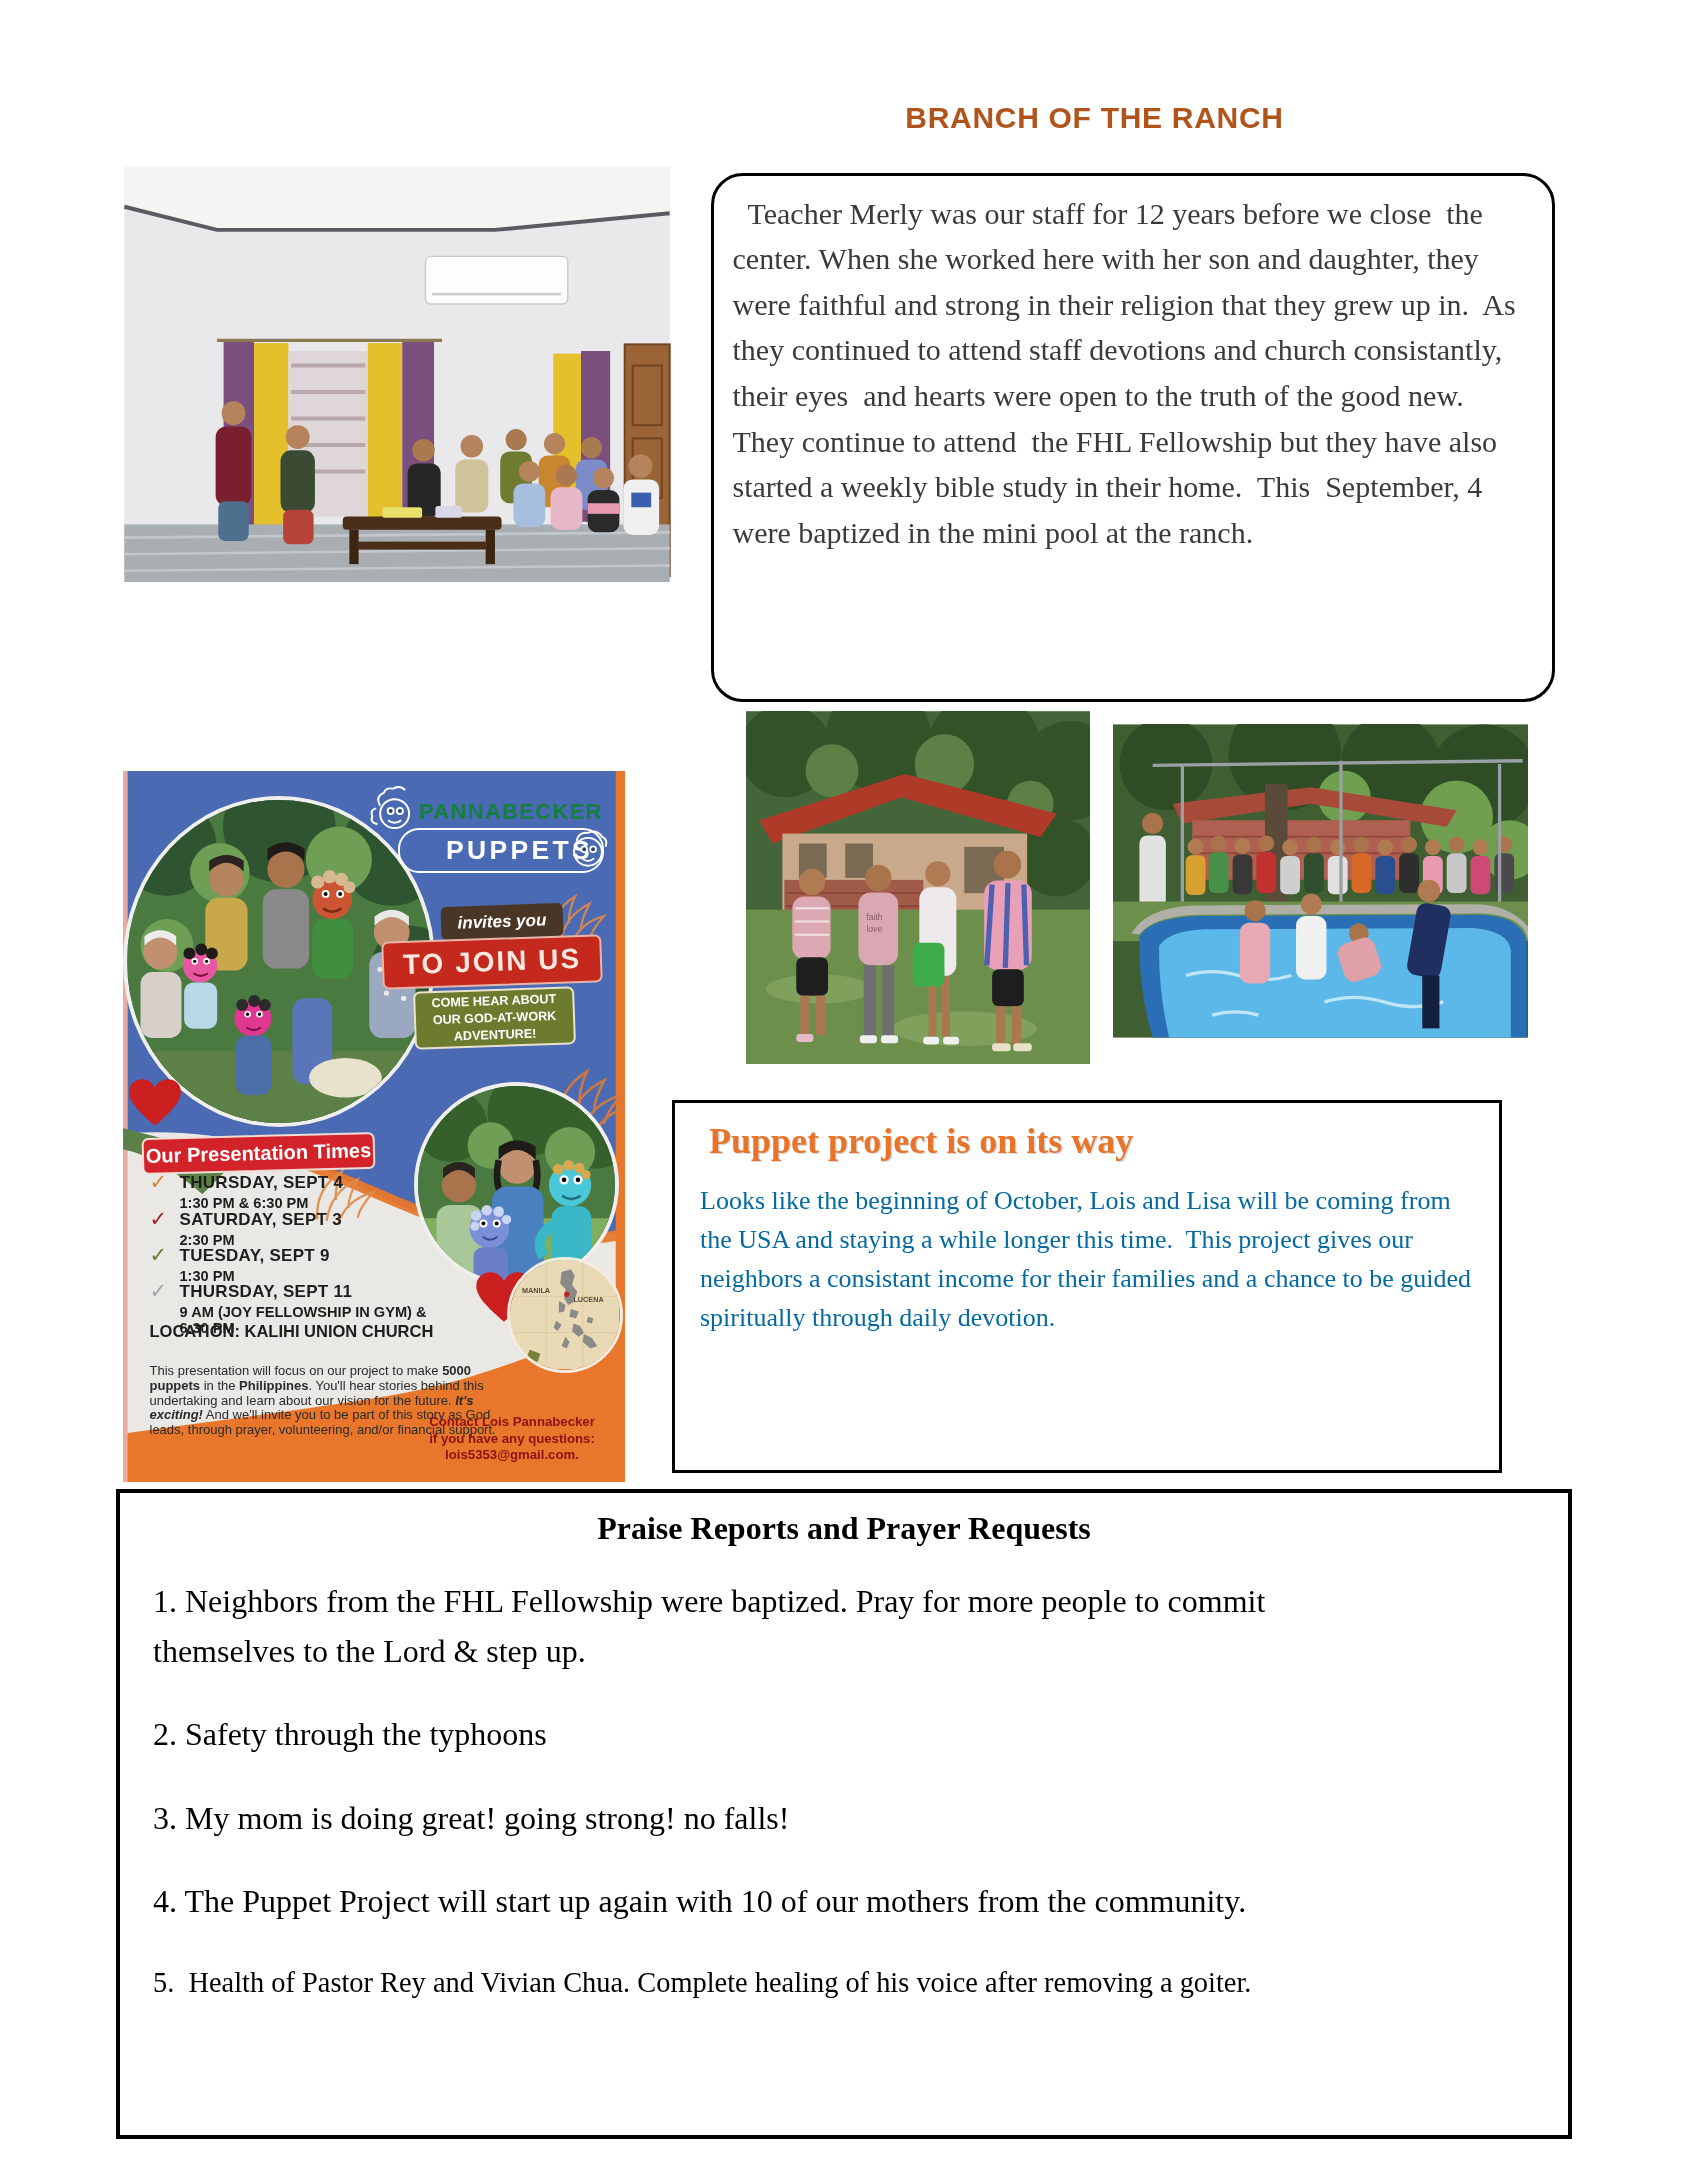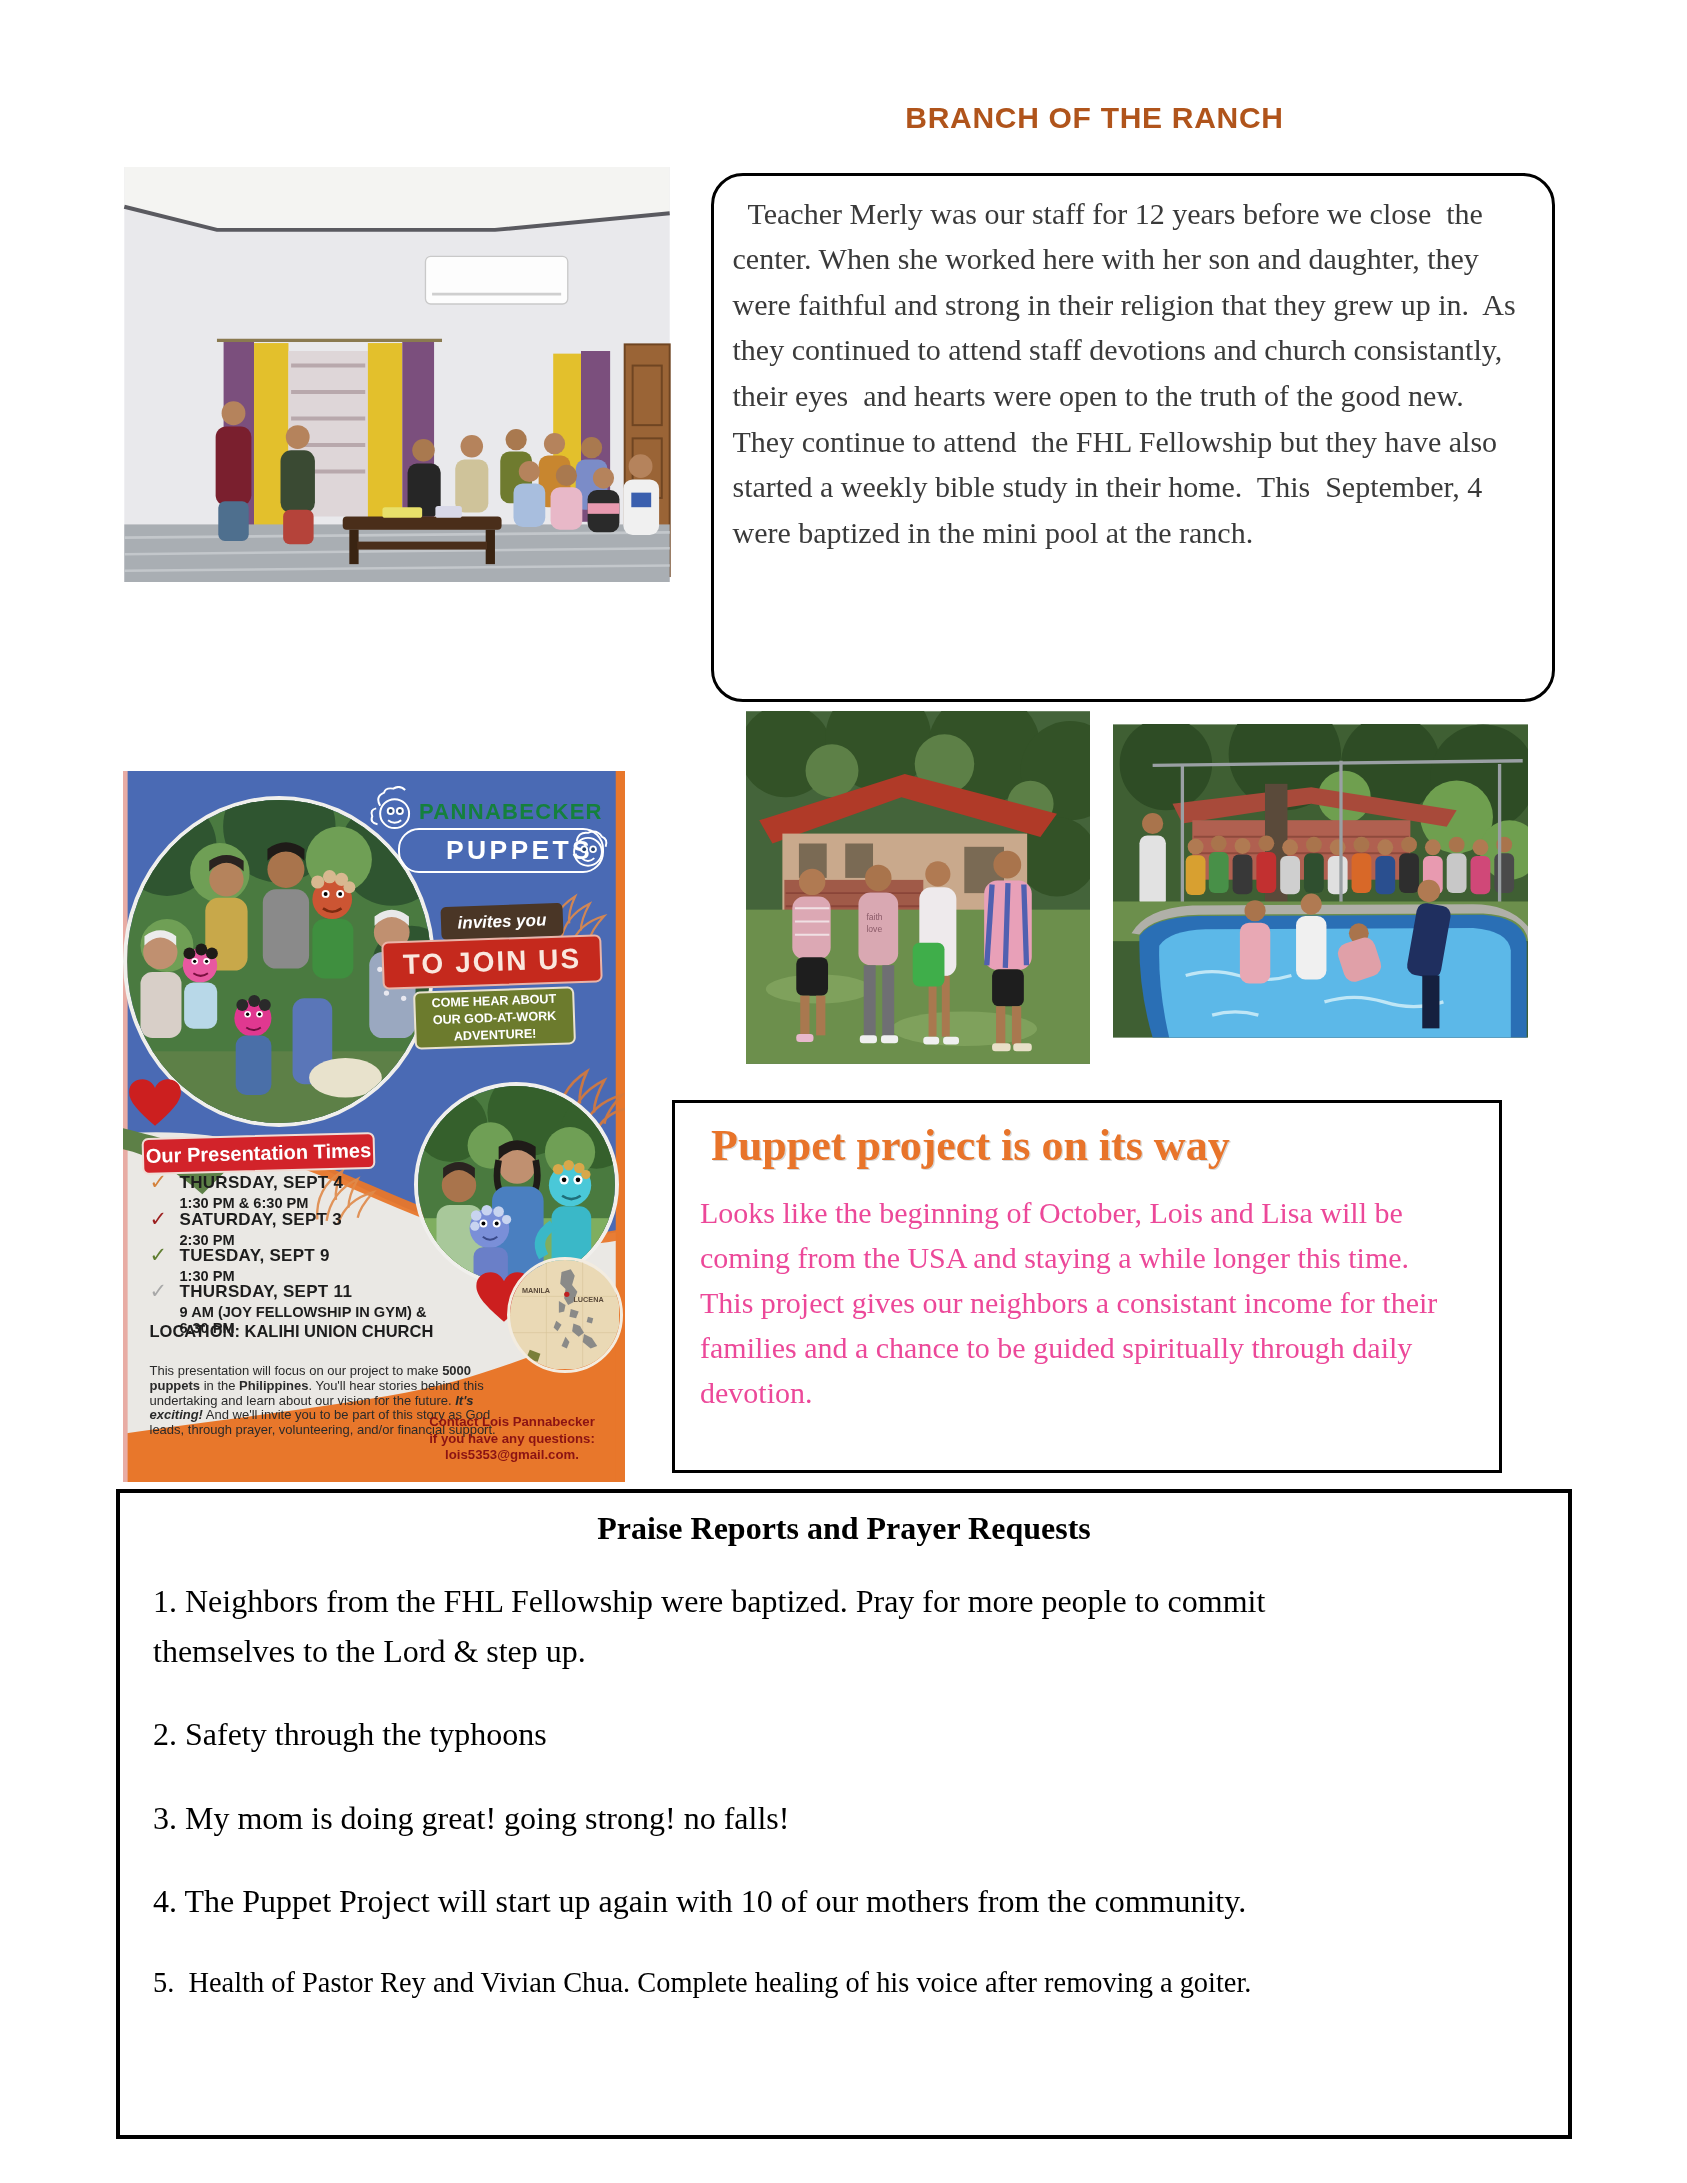--- a/index.html
+++ b/index.html
@@ -8,23 +8,23 @@
   .abs{position:absolute;}
   
   #title{left:754px;top:101px;width:681px;text-align:center;
          font-family:"Liberation Sans","DejaVu Sans",sans-serif;font-weight:bold;
          font-size:30px;letter-spacing:0.7px;color:#b0541b;}
   
   .frame{border:3.3px solid #000;background:#fff;box-sizing:border-box;}
   #teacher-box{left:711px;top:173px;width:844px;height:529px;padding:14.6px 18.5px;border-radius:32px;}
   #teacher-box p{margin:0;font-size:30px;line-height:1.52;color:#3a3a3a;white-space:pre-wrap;}
   #puppet-box{left:672px;top:1100px;width:830px;height:373px;padding:17px 25px;}
-  #puppet-box h2{margin:0 0 18.5px 0;font-size:44px;font-weight:bold;color:#e8742a;
+  #puppet-box h2{margin:0 0 18.5px 0;font-size:36px;font-weight:bold;color:#e8742a;
                  text-shadow:1.3px 1.3px 0 #d8d8d8;white-space:pre-wrap;}
-  #puppet-box p{margin:0;font-size:30px;line-height:1.5;color:#ec4899;white-space:pre-wrap;}
+  #puppet-box p{margin:0;font-size:26px;line-height:1.5;color:#0369a1;white-space:pre-wrap;}
   #praise-box{left:116px;top:1489px;width:1456px;height:650px;border-width:4px;padding:17px 33px;}
   #praise-box h2{margin:0 0 30px 0;text-align:center;font-size:32px;font-weight:bold;color:#000;}
   #praise-box p{margin:0 0 34px 0;font-size:32px;line-height:1.55;color:#000;
                 max-width:1224px;white-space:pre-wrap;}
   #praise-box p.last{font-size:28.4px;max-width:none;margin-bottom:0;}
   
   .photo{display:block;}
   
   #poster{left:123px;top:771px;width:502px;height:711px;overflow:hidden;
           font-family:"Liberation Sans","DejaVu Sans",sans-serif;}

